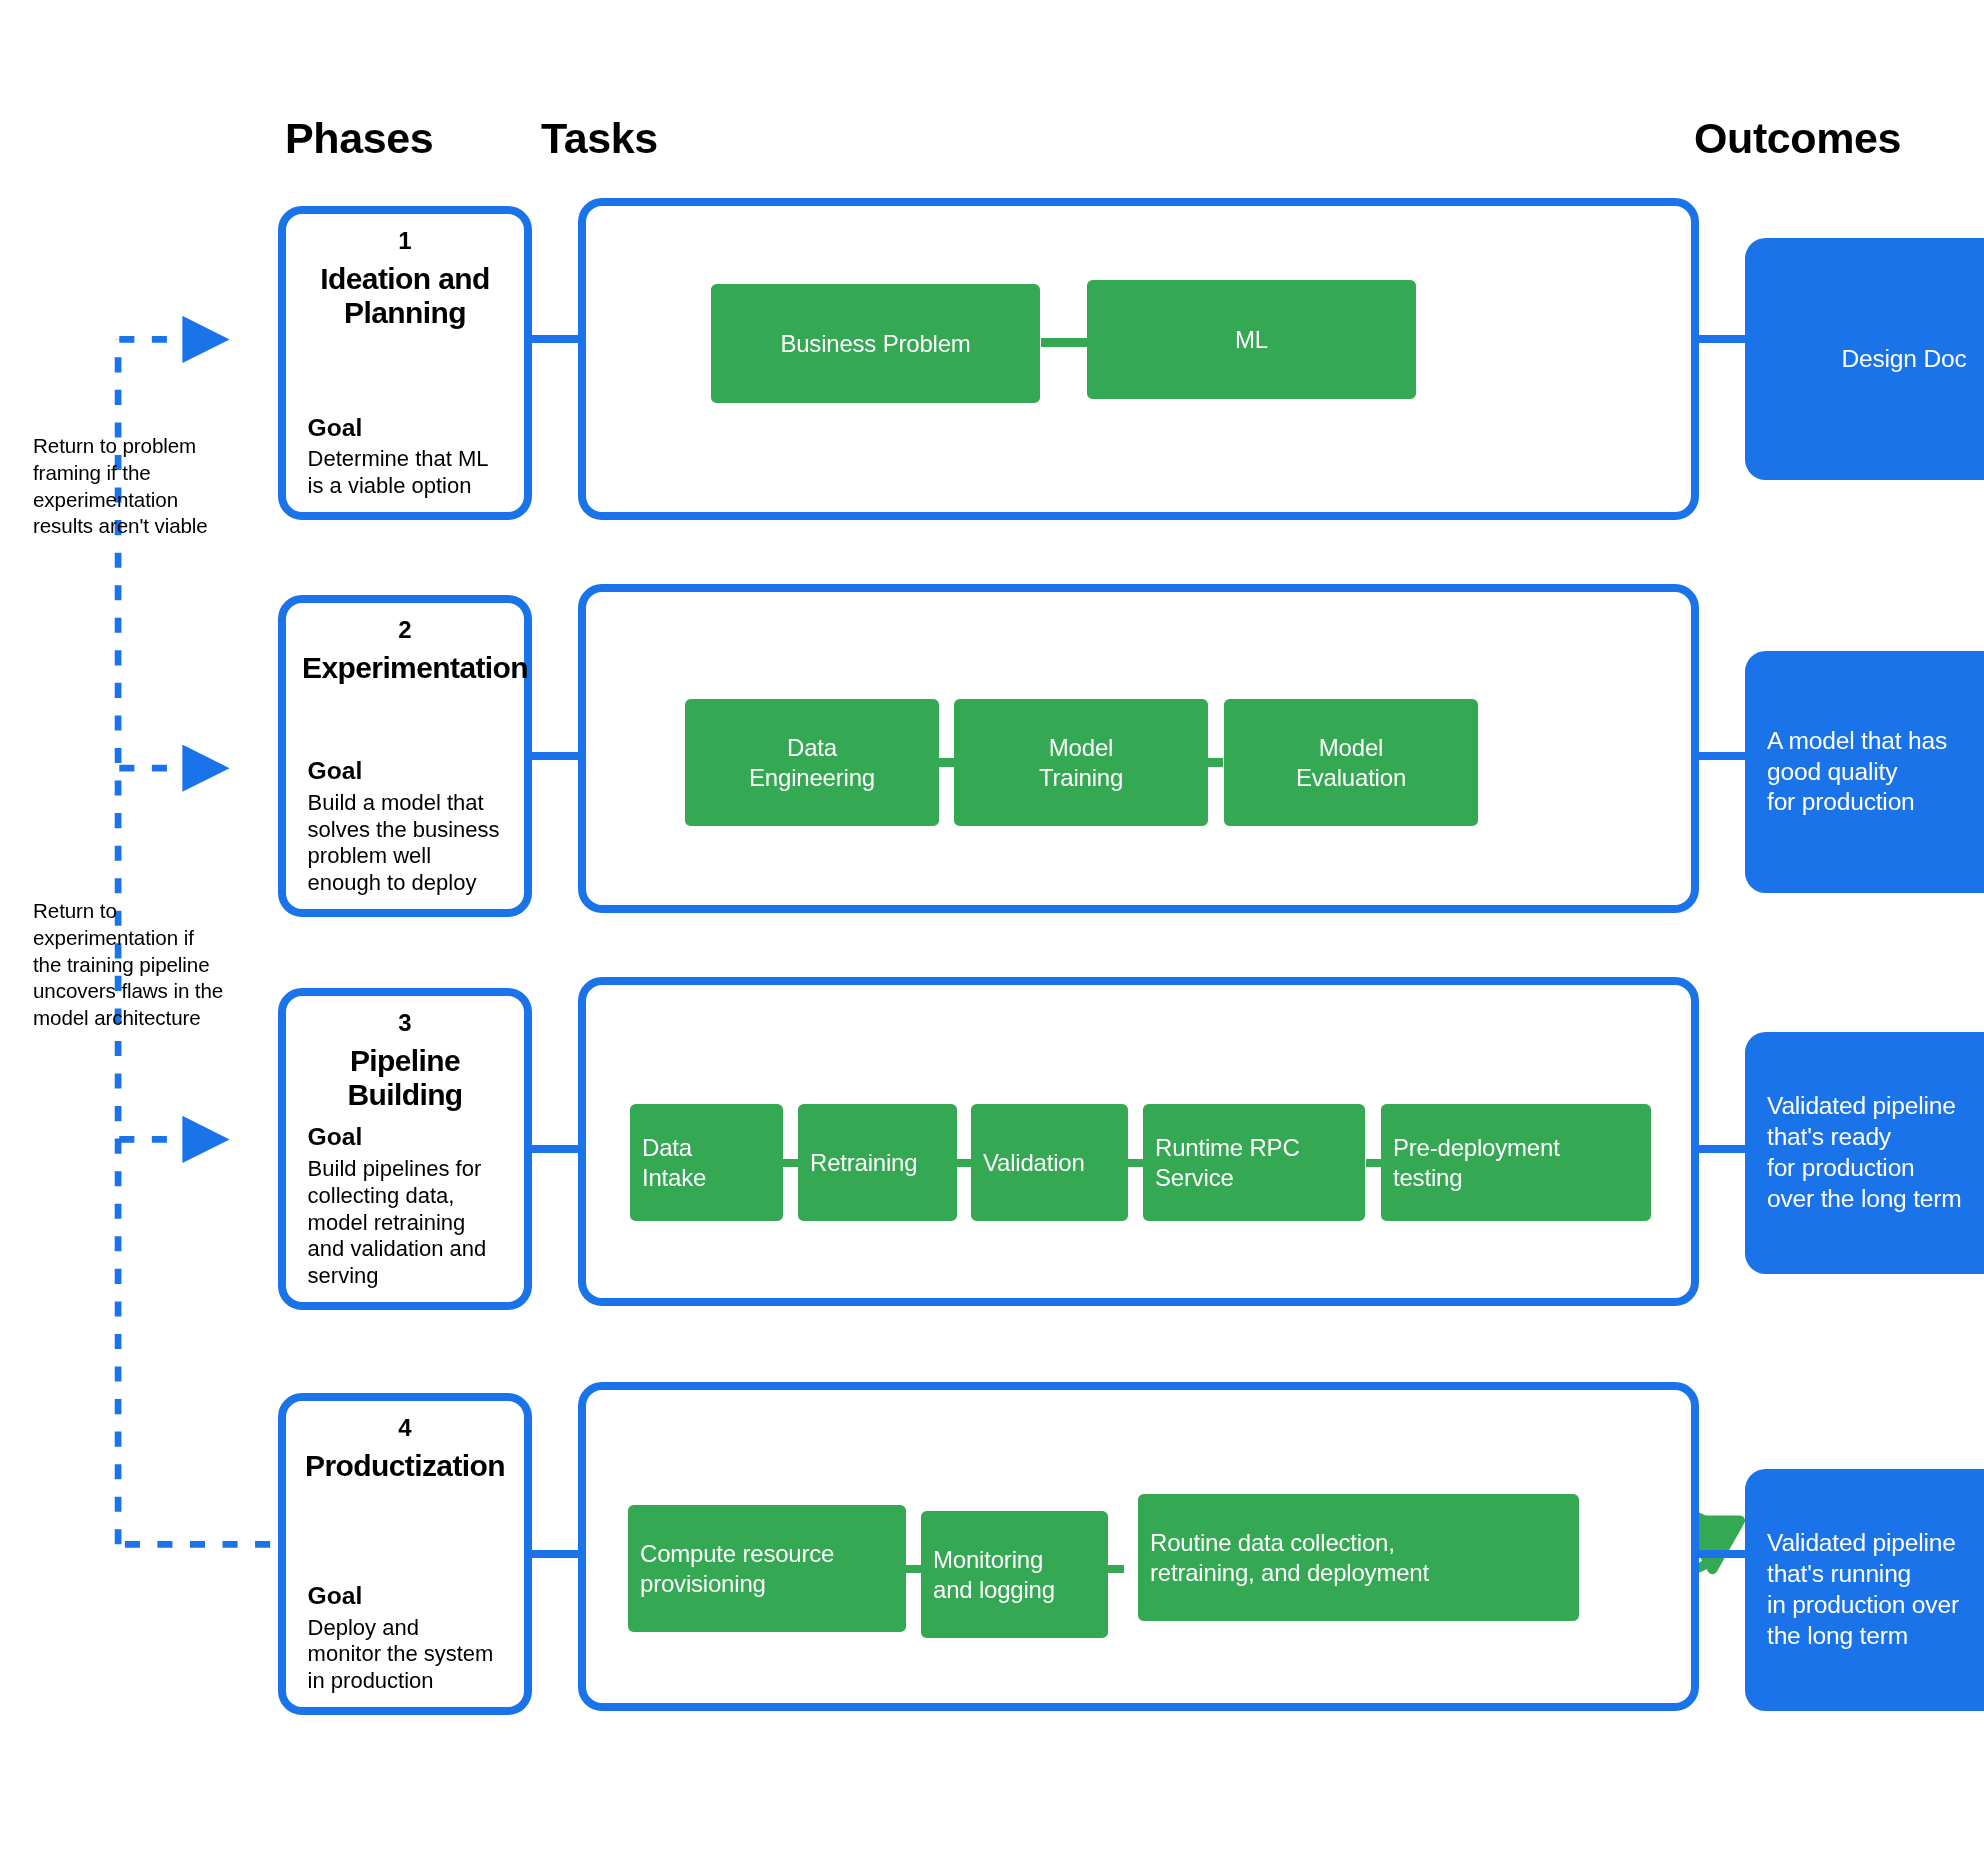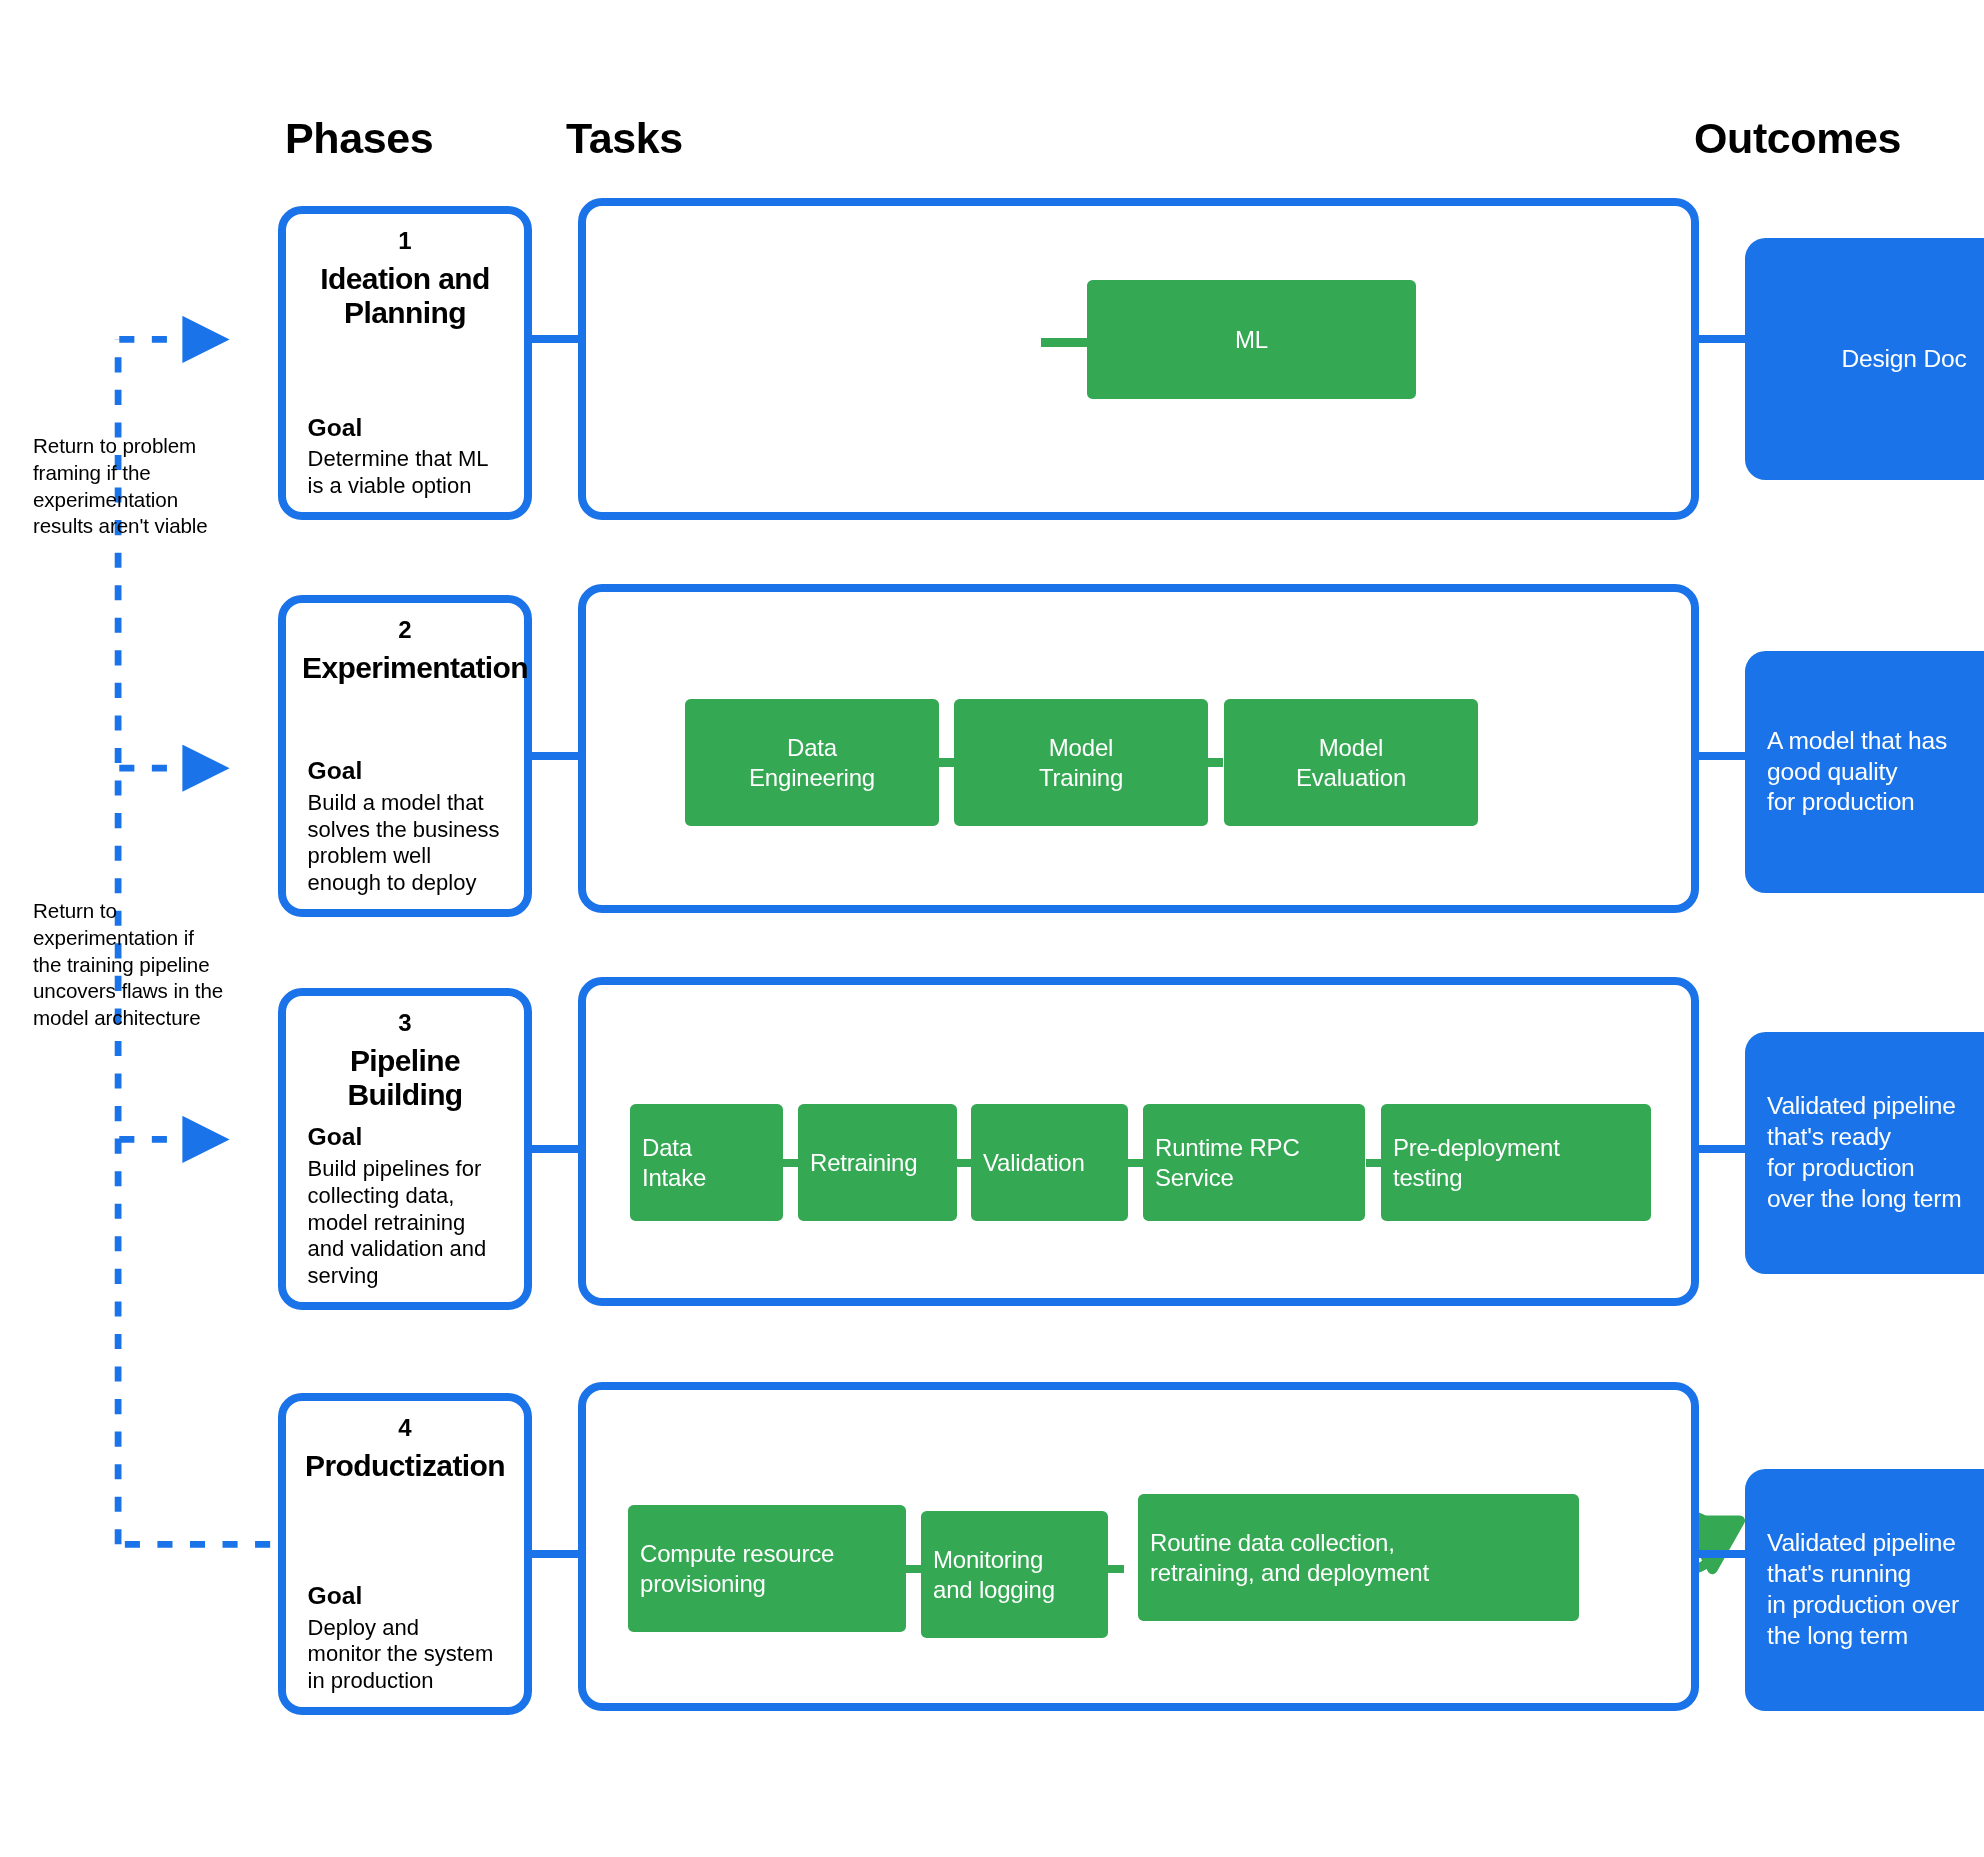--- a/index.html
+++ b/index.html
@@ -188,37 +188,38 @@
       <path d="M 3090 3962 C 2975 3962 2962 3932 2962 3895" fill="none" stroke="#34a853" stroke-width="24" stroke-linecap="round"></path>
       <path d="M 2895 3840 L 3030 3840 L 2962 3962 Z" fill="#34a853" stroke="#34a853" stroke-width="26" stroke-linejoin="round"></path>
 
       <path d="M 4180 3810 C 4300 3810 4313 3838 4313 3880" fill="none" stroke="#34a853" stroke-width="24" stroke-linecap="round"></path>
       <path d="M 4180 3962 C 4300 3962 4313 3932 4313 3895" fill="none" stroke="#34a853" stroke-width="24" stroke-linecap="round"></path>
       <path d="M 4248 3830 L 4382 3830 L 4313 3952 Z" fill="#34a853" stroke="#34a853" stroke-width="26" stroke-linejoin="round"></path>
     </g>
   </svg>
 
   <div class="abs col-header" style="left:285px;top:114px;">Phases</div>
-  <div class="abs col-header" style="left:566px;top:114px;">Tasks</div>
+  <div class="abs col-header" style="left:541px;top:114px;">Tasks</div>
   <div class="abs col-header" style="left:1694px;top:114px;">Outcomes</div>
 
   <div class="abs phase-card" style="left:278px;top:206px;width:254px;height:314px;">
     <div class="phase-num">1</div>
     <div class="phase-title">Ideation and
 Planning</div>
     <div class="goal-block">
       <div class="goal-label">Goal</div>
       <div class="goal-text">Determine that ML
 is a viable option</div>
     </div>
   </div>
 
   <div class="abs blue-connector" style="left:532px;top:335px;width:48px;height:8px;"></div>
 
   <div class="abs tasks-card" style="left:578px;top:198px;width:1121px;height:322px;">
+    <div class="abs task-box center" style="left:125px;top:78px;width:329px;height:119px;">Business Problem</div>
     <div class="abs green-connector" style="left:455px;top:132px;width:47px;height:8.7px;"></div>
     <div class="abs task-box center" style="left:501px;top:74px;width:329px;height:119px;">ML</div>
   </div>
 
   <div class="abs blue-connector" style="left:1699px;top:335px;width:48px;height:8px;"></div>
 
   <div class="abs outcome-box" style="left:1745px;top:238px;width:318px;height:242px;justify-content:center;text-align:center;">Design Doc</div>
 
   <div class="abs phase-card" style="left:278px;top:595px;width:254px;height:322px;">
     <div class="phase-num">2</div>

